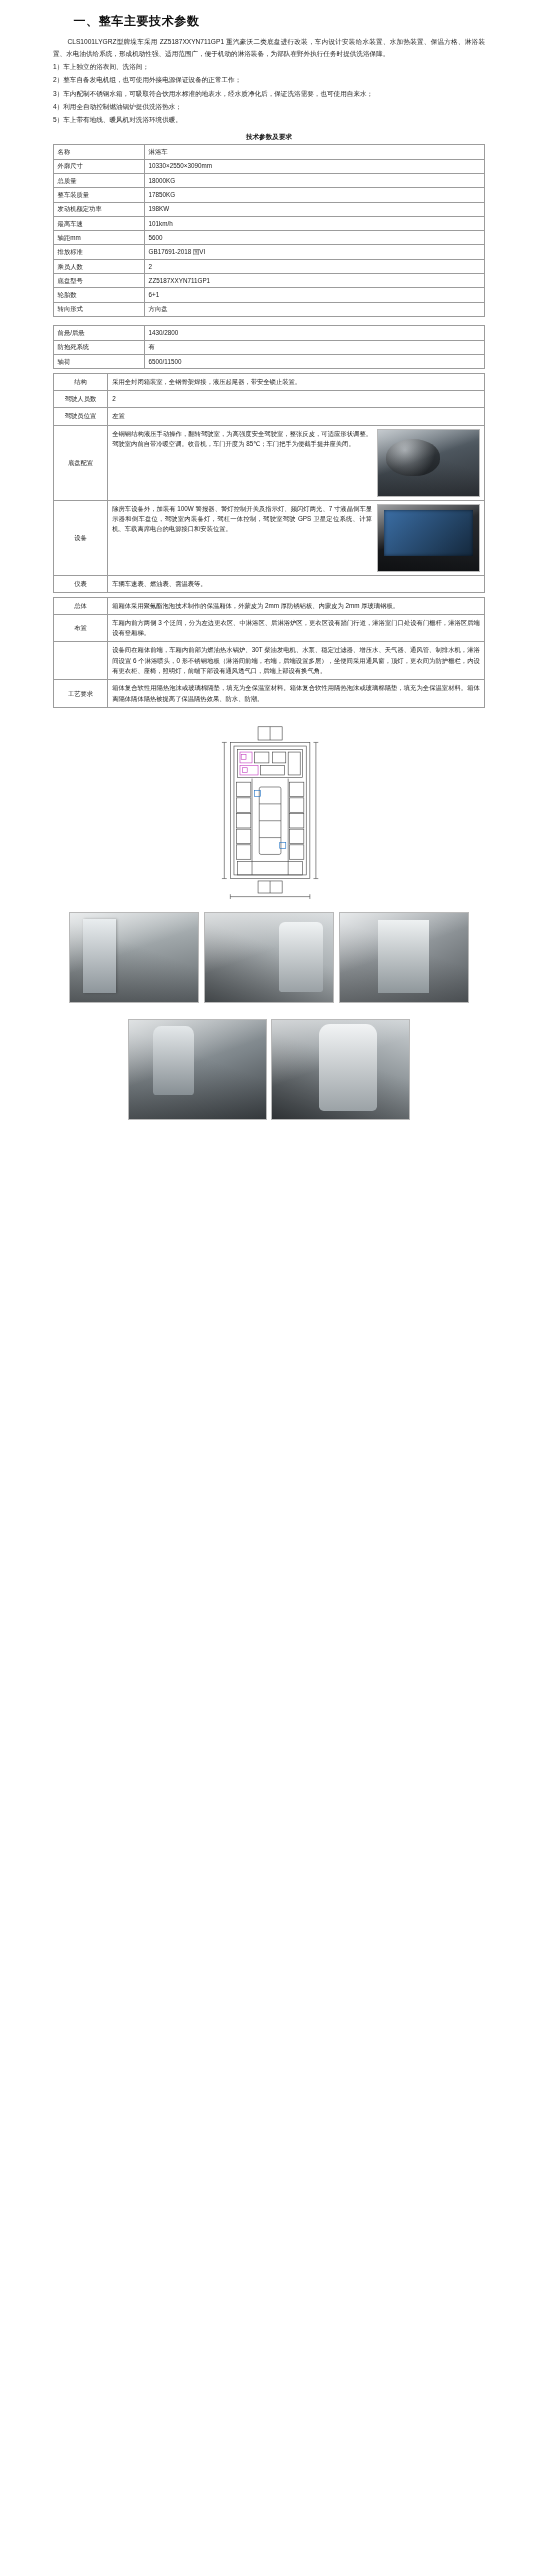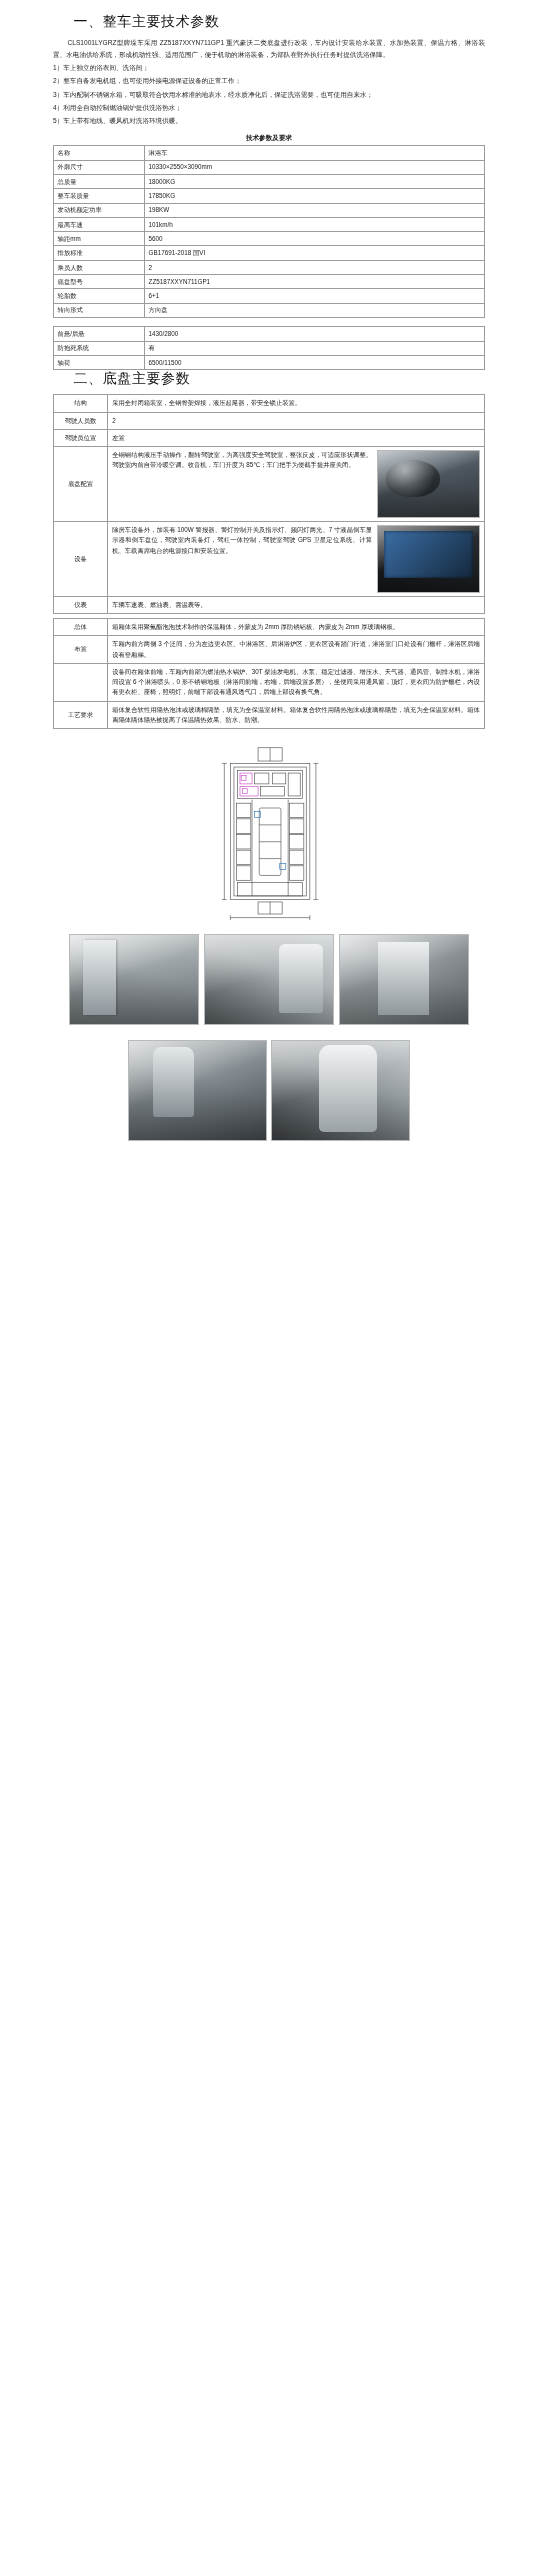--- a/index.html
+++ b/index.html
@@ -13,22 +13,22 @@
   .page {
     width: 538px;
     min-height: 2576px;
     position: relative;
     padding: 13.3px 0 24px 0;
     background: #fff;
   }
   .wrap { width: 432px; margin: 0 auto; }
 
   h2.sec {
-    font-size: 14px;
-    font-weight: normal;
+    font-size: 12px;
+    font-weight: bold;
     letter-spacing: 0.6px;
     margin: 0 0 6px 0;
     padding-left: 20.5px;
     color: #111;
   }
   .sec-gap-top { margin-top: 20.5px; }
 
   p.para {
     font-size: 6.6px;
     line-height: 11.5px;
@@ -245,21 +245,20 @@
           <td class="k">防抱死系统</td>
           <td class="v">有</td>
         </tr>
         <tr>
           <td class="k">轴荷</td>
           <td class="v">6500/11500</td>
         </tr>
       </tbody>
     </table>
 
-    <h2 class="sec sec-gap-top">二、底盘主要参数</h2>
 
     <table class="chassis">
       <tbody>
         <tr>
           <td class="lbl">结构</td>
           <td class="body">采用全封闭箱装室，全钢骨架焊接，液压起尾器，带安全锁止装置。</td>
         </tr>
         <tr>
           <td class="lbl">驾驶人员数</td>
           <td class="body">2</td>

